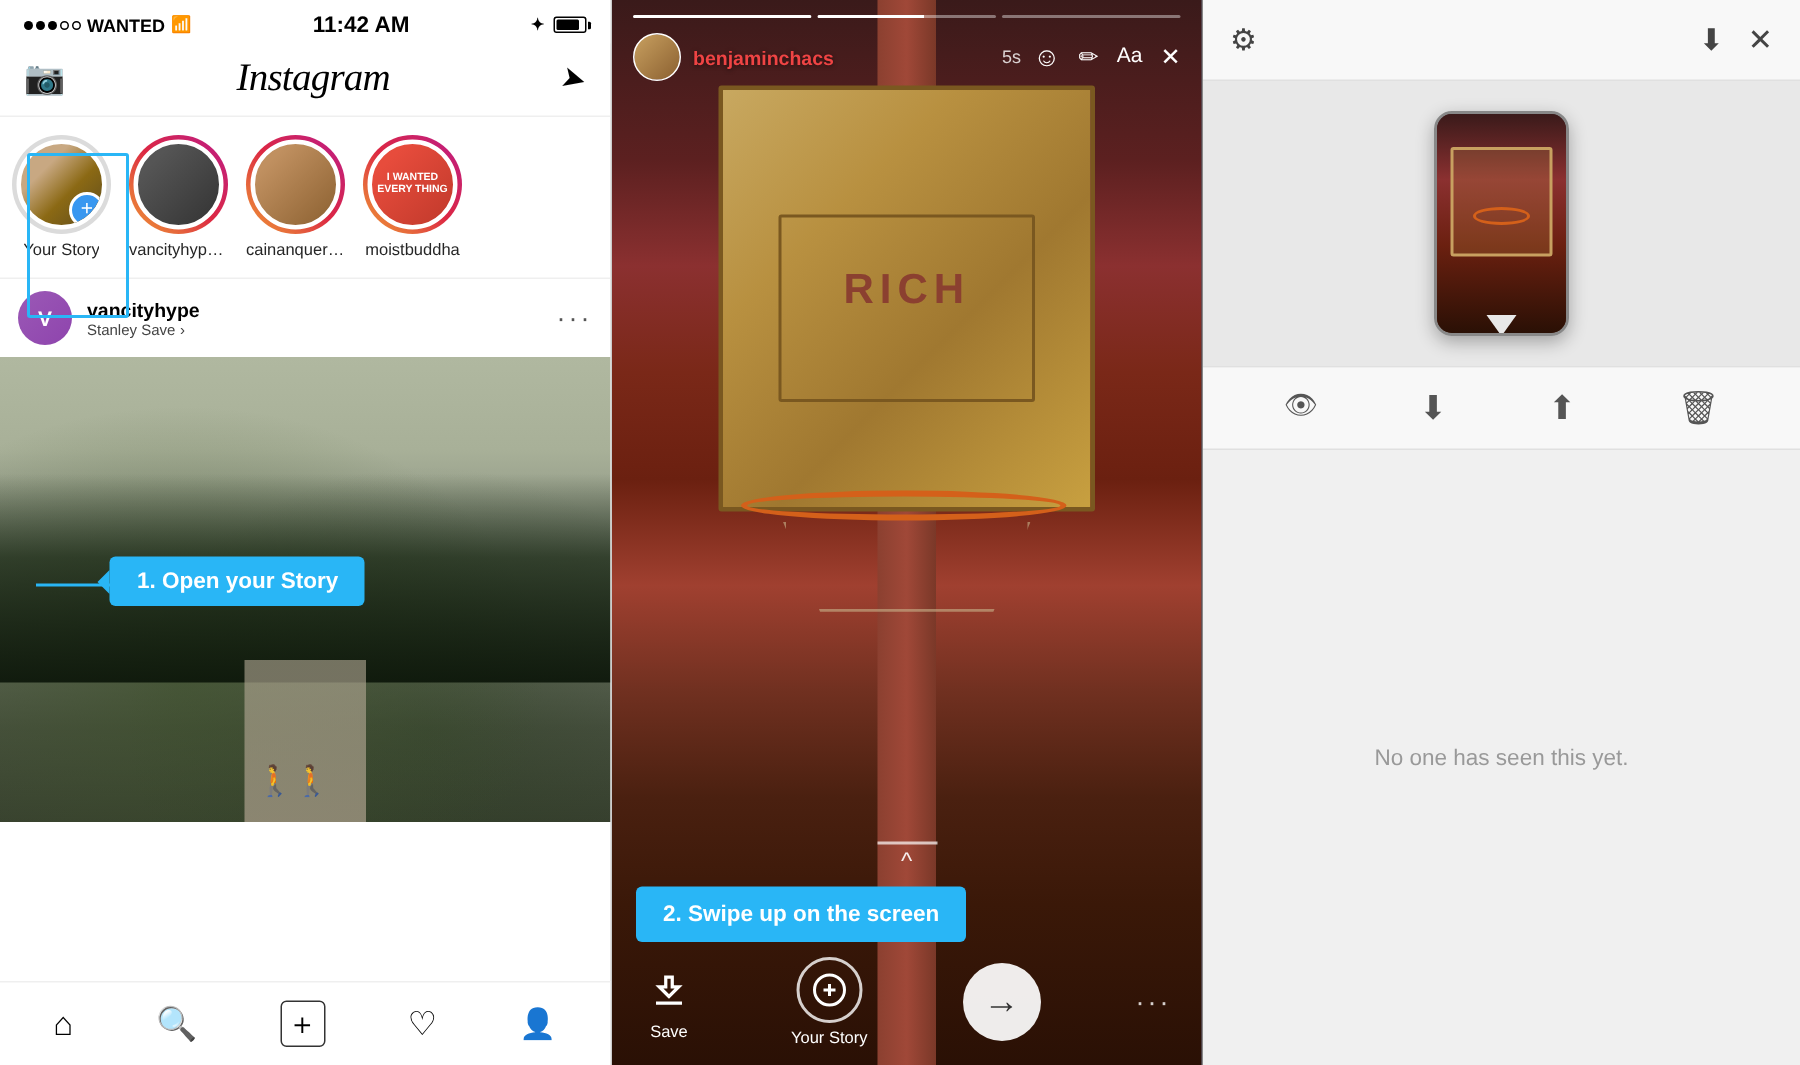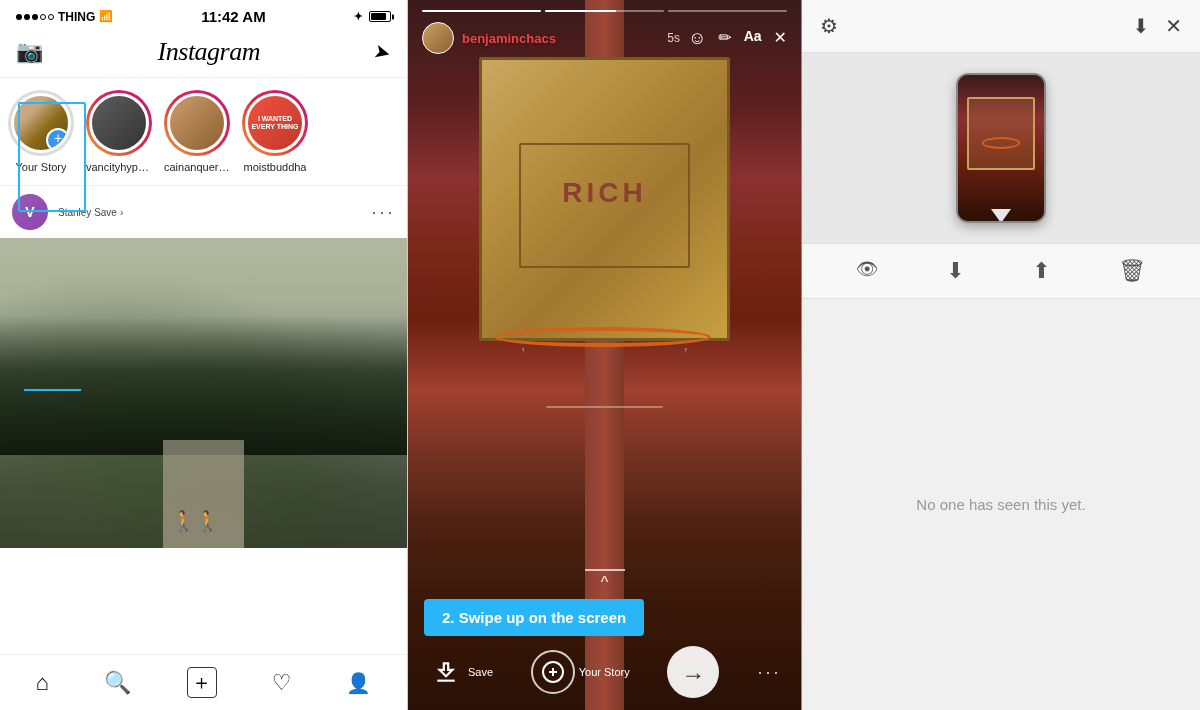--- a/index.html
+++ b/index.html
@@ -427,21 +427,21 @@
       margin-bottom: 10px;
     }
     .story-actions {
       display: flex;
       align-items: center;
       justify-content: space-between;
       padding: 0 4px;
     }
     .story-action-item {
       display: flex;
-      flex-direction: row;
+      flex-direction: column;
       align-items: center;
       gap: 4px;
     }
     .story-action-icon {
       width: 36px;
       height: 36px;
       display: flex;
       align-items: center;
       justify-content: center;
     }
@@ -584,21 +584,21 @@
 
     <div class="status-bar">
       <div class="status-left">
         <div class="status-dots">
           <div class="dot"></div>
           <div class="dot"></div>
           <div class="dot"></div>
           <div class="dot empty"></div>
           <div class="dot empty"></div>
         </div>
-        <span class="carrier">THING</span>
+        <span class="carrier">WANTED</span>
         <span class="wifi-icon">📶</span>
       </div>
       <div class="time">11:42 AM</div>
       <div class="status-right">
         <span style="font-size:11px;">✦</span>
         <div class="battery">
           <div class="battery-fill"></div>
         </div>
       </div>
     </div>
@@ -640,36 +640,41 @@
         </div>
         <span class="story-name">moistbuddha</span>
       </div>
     </div>
 
     <div class="post-header">
       <div class="post-avatar">
         <span>V</span>
       </div>
       <div class="post-info">
+        <div class="post-username">vancityhype</div>
         <div class="post-location">
           <span>Stanley Save</span>
           <span> ›</span>
         </div>
       </div>
       <div class="post-more">···</div>
     </div>
 
     <div class="post-image">
       <div class="post-image-overlay"></div>
       <div class="tree-silhouette"></div>
       <div class="path-line"></div>
       <div class="figures">🚶🚶</div>
 
       <div class="callout-line"></div>
 
+      <div class="callout-box">
+        <div class="callout-pointer"></div>
+        <span>1. Open your Story</span>
+      </div>
     </div>
 
     <div class="your-story-bracket"></div>
 
     <div class="bottom-nav">
       <span class="nav-icon">⌂</span>
       <span class="nav-icon">🔍</span>
       <span class="nav-icon" style="font-size:20px;border:1.5px solid #333;padding:1px 4px;border-radius:4px;">＋</span>
       <span class="nav-icon">♡</span>
       <span class="nav-icon" style="font-size:20px;">👤</span>
@@ -705,21 +710,21 @@
             <div class="progress-fill"></div>
           </div>
       </div>
       <div class="story-user-row">
         <div class="story-user-avatar"></div>
         <span class="story-username">benjaminchacs</span>
         <span class="story-time">5s</span>
         <div class="story-icons">
           <span class="story-icon">☺</span>
           <span class="story-icon" style="font-size:16px;">✏</span>
-          <span class="story-icon" style="font-size:14px;font-weight:700;">Aa</span>
+          <span class="story-icon" style="font-size:14px;font-weight:400;">Aa</span>
           <span class="story-icon" style="font-size:16px;">✕</span>
         </div>
       </div>
     </div>
 
     <div class="story-bottom">
       
       <div class="story-swipe-indicator">
         <div class="swipe-line"></div>
         <div class="swipe-chevron">^</div>

